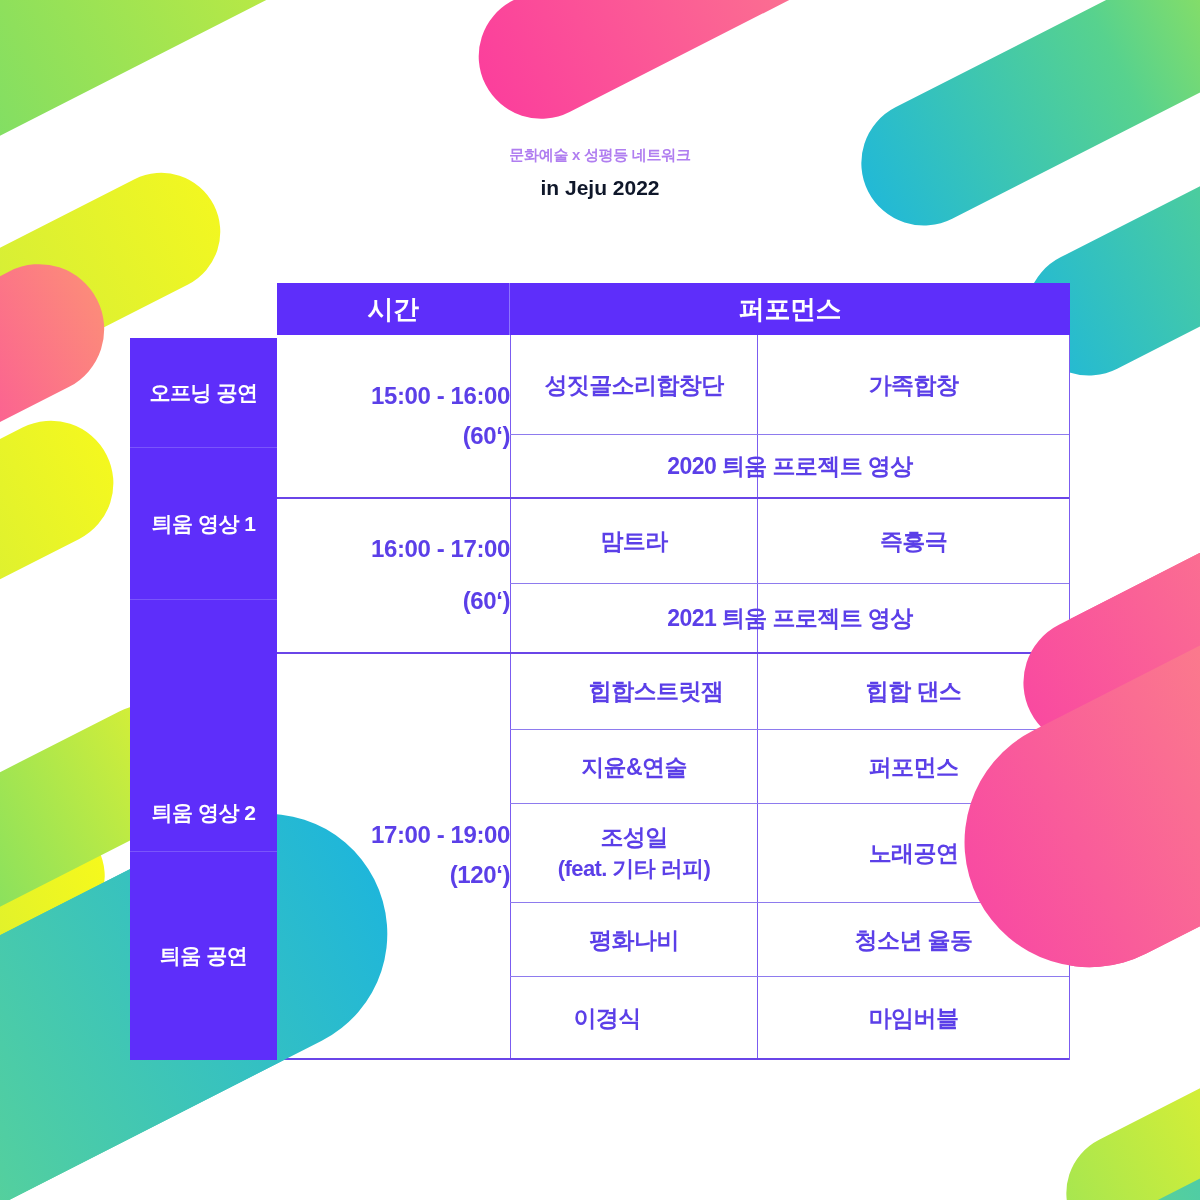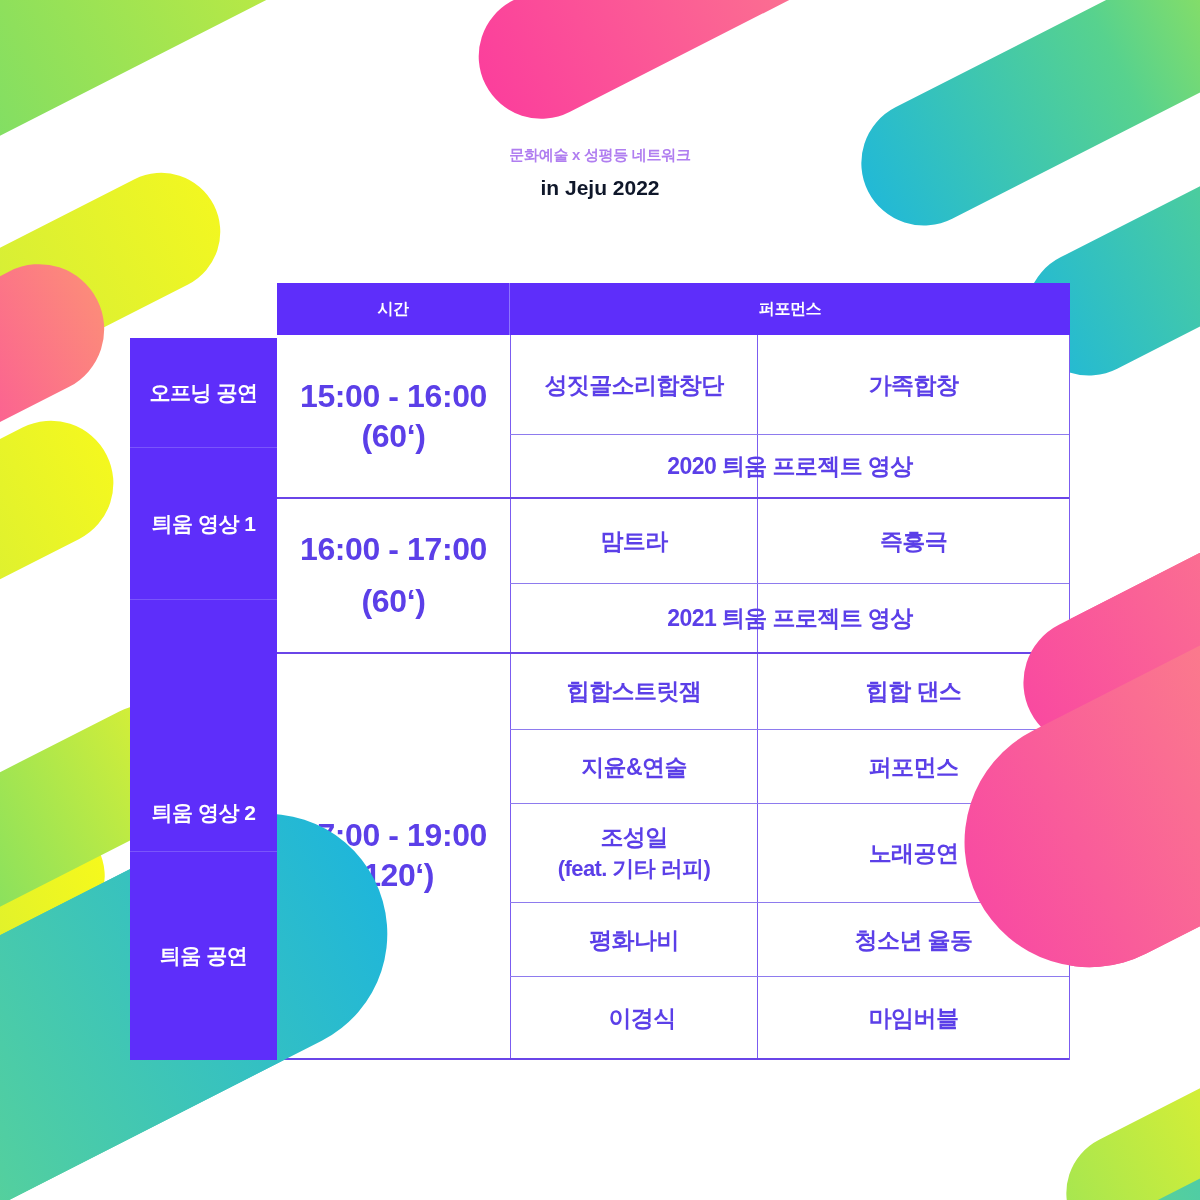--- a/index.html
+++ b/index.html
@@ -46,34 +46,34 @@
     box-sizing:border-box;
   }
 
   .thead{
     position:absolute;left:277px;top:283px;width:793px;height:52px;
     background:#5E2EFA;z-index:3;
   }
   .th{
     position:absolute;top:0;height:52px;
     display:flex;align-items:center;justify-content:center;
-    color:#ffffff;font-size:16px;font-weight:700;letter-spacing:-0.4px;
+    color:#ffffff;font-size:26px;font-weight:700;letter-spacing:-0.4px;
     box-sizing:border-box;
   }
   .th-time{left:0;width:233px;border-right:1px solid #8e74ff;}
   .th-content{left:233px;width:560px;}
 
   .vline{position:absolute;background:#7B5CF0;width:1px;z-index:3;}
   .hline{position:absolute;background:#8E7BEE;height:1px;z-index:3;}
   .hline-strong{position:absolute;background:#6A45E8;height:2px;z-index:3;}
 
   .time-cell{
     position:absolute;left:277px;width:233px;
-    display:flex;flex-direction:column;align-items:center;justify-content:center;
-    color:#5B3FE8;font-size:32px;font-weight:700;letter-spacing:-0.4px;
+    display:flex;flex-direction:column;align-items:flex-end;justify-content:center;
+    color:#5B3FE8;font-size:24px;font-weight:700;letter-spacing:-0.4px;
     line-height:40px;z-index:3;
   }
   .cell{
     position:absolute;
     display:flex;flex-direction:column;align-items:center;justify-content:center;
     color:#5B3FE8;font-size:23px;font-weight:700;letter-spacing:-0.6px;
     line-height:32px;text-align:center;z-index:3;
   }
   .cell .sub{font-size:22px;font-weight:700;letter-spacing:-0.6px;}
 
@@ -195,36 +195,36 @@
     <div class="cell" style="left:511px;top:335px;width:246px;height:99px;">성짓골소리합창단</div>
     <div class="cell" style="left:758px;top:335px;width:311px;height:99px;">가족합창</div>
 
     <div class="cell" style="left:511px;top:435px;width:558px;height:62px;">2020 틔움 프로젝트 영상</div>
 
     <div class="cell" style="left:511px;top:498px;width:246px;height:85px;">맘트라</div>
     <div class="cell" style="left:758px;top:498px;width:311px;height:85px;">즉흥극</div>
 
     <div class="cell" style="left:511px;top:584px;width:558px;height:68px;">2021 틔움 프로젝트 영상</div>
 
-    <div class="cell" style="left:511px;top:653px;width:246px;height:76px;">힙합스트릿잼</div>
+    <div class="cell" style="left:533px;top:653px;width:246px;height:76px;">힙합스트릿잼</div>
     <div class="cell" style="left:758px;top:653px;width:311px;height:76px;">힙합 댄스</div>
 
     <div class="cell" style="left:511px;top:730px;width:246px;height:73px;">지윤&amp;연술</div>
     <div class="cell" style="left:758px;top:730px;width:311px;height:73px;">퍼포먼스</div>
 
     <div class="cell" style="left:511px;top:804px;width:246px;height:98px;">
       <div>조성일</div>
       <div class="sub">(feat. 기타 러피)</div>
     </div>
     <div class="cell" style="left:758px;top:804px;width:311px;height:98px;">노래공연</div>
 
     <div class="cell" style="left:511px;top:903px;width:246px;height:73px;">평화나비</div>
     <div class="cell" style="left:758px;top:903px;width:311px;height:73px;">청소년 율동</div>
 
-    <div class="cell" style="left:519px;top:977px;width:246px;height:81px;">이경식</div>
+    <div class="cell" style="left:484px;top:977px;width:246px;height:81px;">이경식</div>
     <div class="cell" style="left:758px;top:977px;width:311px;height:81px;">마임버블</div>
   </div>
 
   <div class="sidebar-col">
     <div class="side-cell" style="top:0;height:110px;">오프닝 공연</div>
     <div class="side-cell" style="top:110px;height:152px;">틔움 영상 1</div>
     <div class="side-cell" style="top:262px;height:52px;border-bottom:none;"></div>
     <div class="side-cell" style="top:262px;height:252px;align-items:flex-end;padding-bottom:24px;border-bottom:1px solid #7a55fb;">틔움 영상 2</div>
     <div class="side-cell" style="top:514px;height:208px;border-bottom:none;">틔움 공연</div>
   </div>

